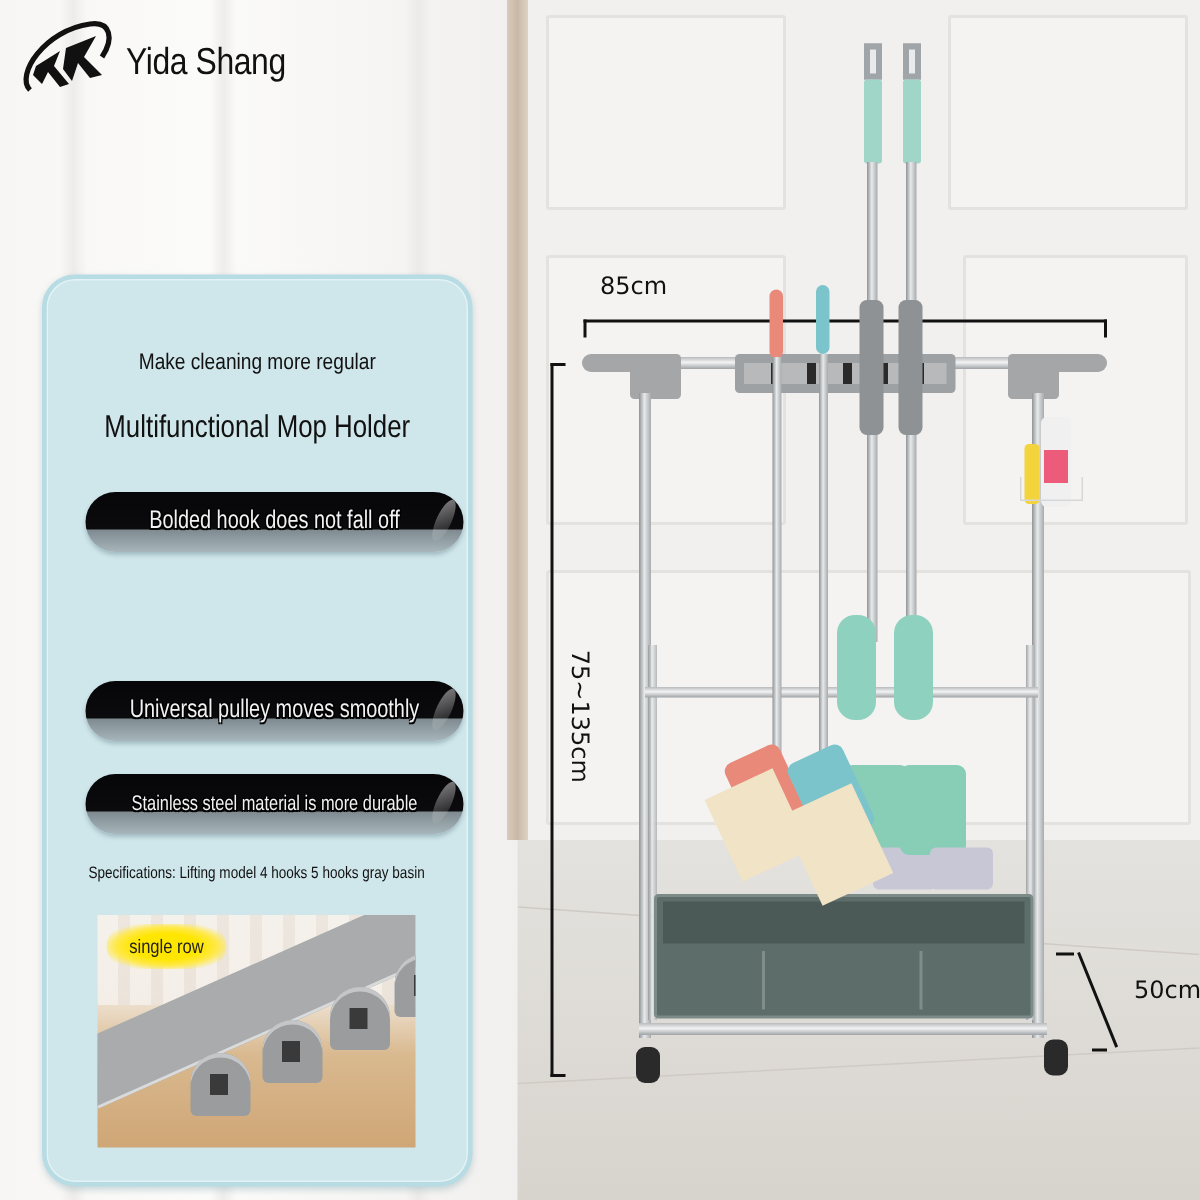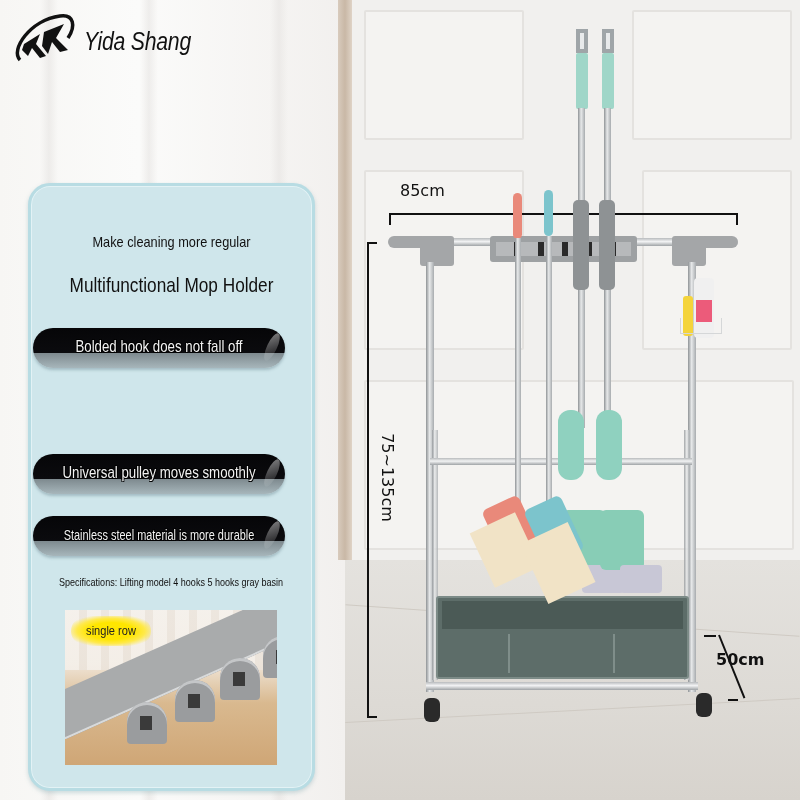--- a/index.html
+++ b/index.html
@@ -11,33 +11,33 @@
     background: linear-gradient(90deg, #f7f6f4 0%, #fbfbfa 40%, #f2f0ee 100%); }
   .curtain-stripe { position: absolute; top: 0; height: 800px; width: 18px; background: linear-gradient(90deg, rgba(255,255,255,0.0), rgba(230,228,226,0.6), rgba(255,255,255,0)); }
   .wood-post { position: absolute; left: 338px; top: 0; width: 14px; height: 560px; background: linear-gradient(90deg, #d8cbbd, #c9b8a6, #dfd3c6); }
   .wall { position: absolute; left: 352px; top: 0; width: 448px; height: 570px; background: #f1f0ee; }
   .wall-panel { position: absolute; border: 2px solid #e4e2df; border-radius: 2px; background: #f4f3f1; }
   .floor { position: absolute; left: 345px; top: 560px; width: 455px; height: 240px;
     background: linear-gradient(180deg, #e4e2de 0%, #dddad5 60%, #d7d3cd 100%); }
   .floor-line { position: absolute; height: 1px; background: #cfcac3; }
 
   
-  .logo { position: absolute; left: 10px; top: 10px; display: flex; align-items: center; font-style: italic; }
+  .logo { position: absolute; left: 10px; top: 10px; display: flex; align-items: center; }
   .logo-mark { width: 70px; height: 62px; }
   .logo-text { font-family: "Liberation Sans", sans-serif; font-size: 25px; color: #111; margin-left: 4px; letter-spacing: -0.3px; transform: scaleX(0.85); transform-origin: left center; }
 
   
   .panel { position: absolute; left: 28px; top: 183px; width: 287px; height: 608px;
     background: #cfe6eb; border: 3px solid #b8dce3; border-radius: 22px;
     box-shadow: 0 2px 4px rgba(120,160,170,0.35), inset 0 0 0 1px #e3f2f5; }
   .subtitle { position: absolute; left: 0; width: 100%; top: 47px; text-align: center; font-size: 15px; color: #111;
     transform: scaleX(0.85); }
   .title { position: absolute; left: 0; width: 100%; top: 87px; text-align: center; font-size: 21px; color: #111;
     transform: scaleX(0.82); }
-  .pill { position: absolute; left: 2px; width: 252px; height: 40px; border-radius: 20px;
+  .pill { position: absolute; left: 26px; width: 252px; height: 40px; border-radius: 20px;
     background: linear-gradient(180deg, #060608 0%, #0b0b0e 62%, #7e8a8f 63%, #a7b6bb 100%);
     box-shadow: 0 2px 3px rgba(80,110,120,0.35); overflow: hidden; }
   .pill::after { content: ""; position: absolute; right: 8px; top: 4px; width: 10px; height: 30px; border-radius: 50%;
     background: linear-gradient(135deg, rgba(255,255,255,0.5), rgba(255,255,255,0)); transform: rotate(25deg); }
   .pill-text { position: absolute; left: 0; width: 100%; top: 9px; text-align: center; color: #f2f2f2; font-size: 17px;
     text-shadow: 1px 1px 0 #000, -1px 1px 0 #000, 1px -1px 0 #000, -1px -1px 0 #000;
     transform: scaleX(0.78); white-space: nowrap; }
   .pill-text.small { font-size: 14px; top: 11px; transform: scaleX(0.78); }
   .pill-text.medium { font-size: 17px; }
   .specs { position: absolute; left: 28px; top: 390px; font-size: 11px; color: #111; white-space: nowrap;
@@ -145,21 +145,21 @@
 <div class="dim-line" style="left:736px; top:213px; width:2px; height:12px;"></div>
 
 <div class="dim-line" style="left:367px; top:242px; width:2px; height:476px;"></div>
 <div class="dim-line" style="left:367px; top:242px; width:10px; height:2px;"></div>
 <div class="dim-line" style="left:367px; top:716px; width:10px; height:2px;"></div>
 <div class="dim-label" style="left:342px; top:468px; transform:rotate(90deg); transform-origin:center; width:90px; text-align:center;">75~135cm</div>
 
 <div class="dim-line" style="left:718px; top:635px; width:2px; height:68px; transform:rotate(-22deg); transform-origin:top;"></div>
 <div class="dim-line" style="left:704px; top:635px; width:12px; height:2px;"></div>
 <div class="dim-line" style="left:728px; top:699px; width:10px; height:2px;"></div>
-<div class="dim-label" style="left:716px; top:650px;font-weight:bold;">50cm</div>
+<div class="dim-label" style="left:756px; top:650px;">50cm</div>
 
 <div>
 
   <div class="hbar" style="left:390px; top:238px; width:348px; height:8px; border-radius:4px;"></div>
   <div class="grey-part" style="left:388px; top:236px; width:40px; height:12px; border-radius:6px;"></div>
   <div class="grey-part" style="left:698px; top:236px; width:40px; height:12px; border-radius:6px;"></div>
   <div class="grey-part" style="left:420px; top:236px; width:34px; height:30px;"></div>
   <div class="grey-part" style="left:672px; top:236px; width:34px; height:30px;"></div>
 
   <div class="grey-part" style="left:490px; top:236px; width:147px; height:26px; background:#9ea1a3;"></div>

